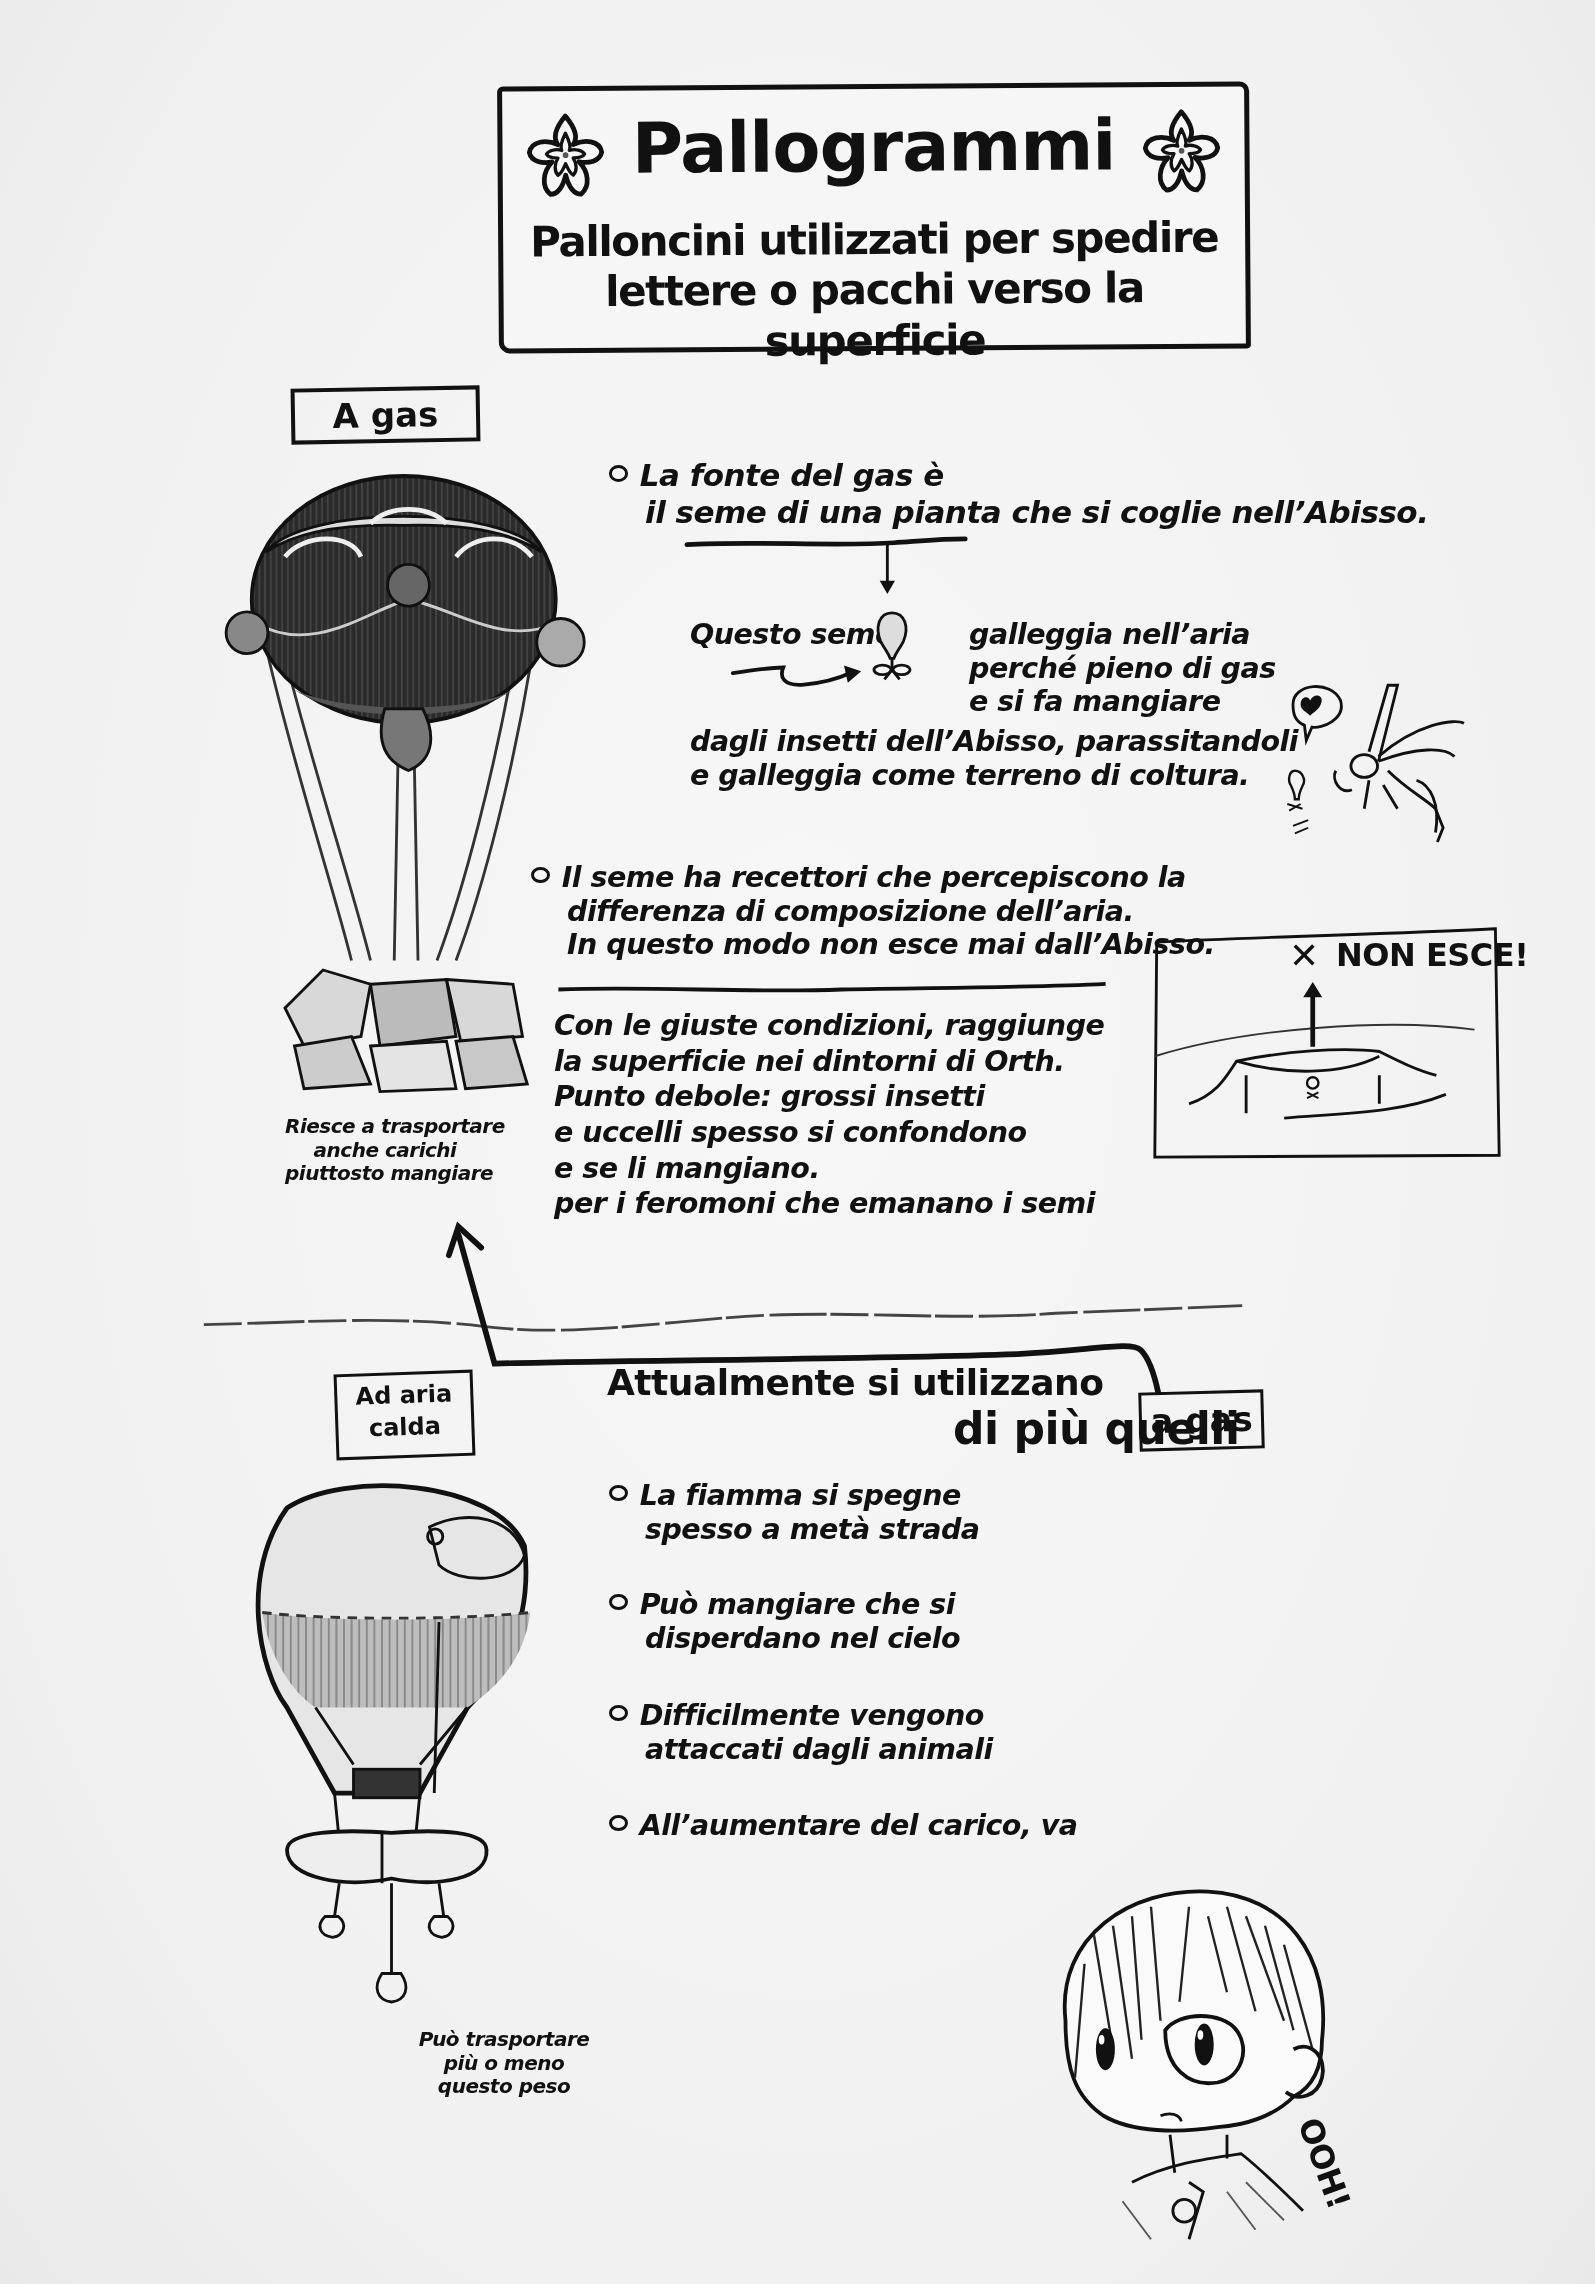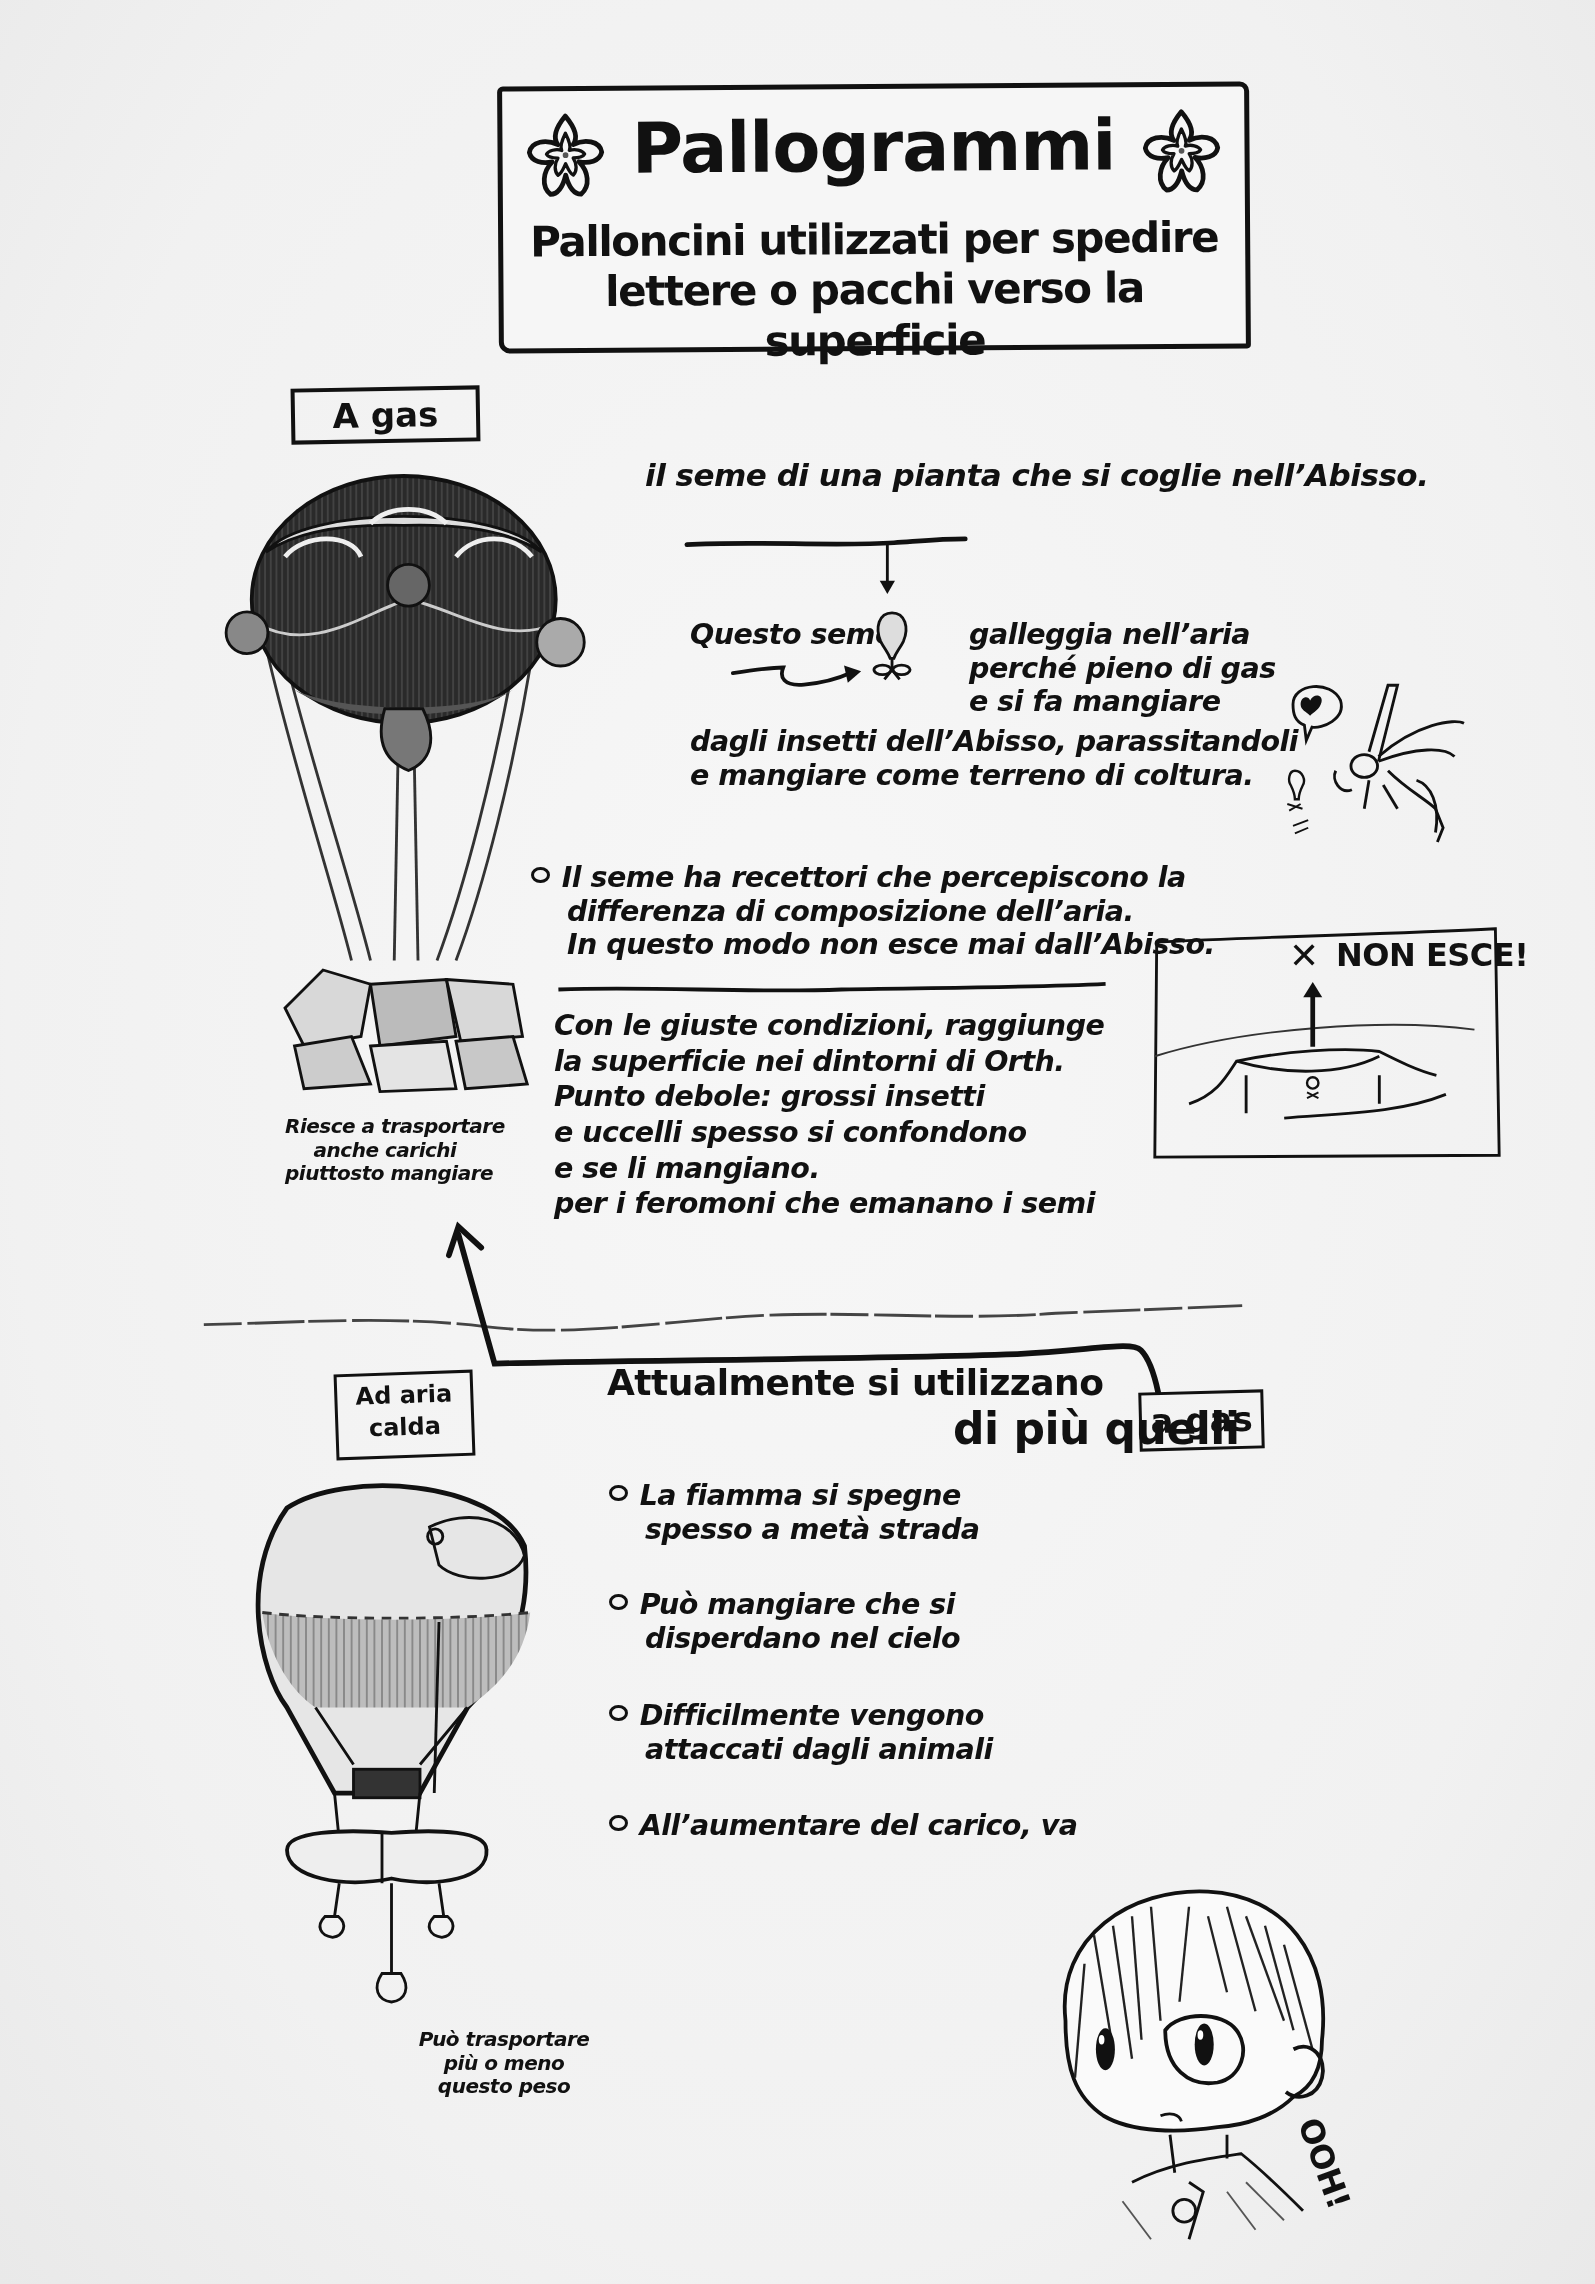--- a/index.html
+++ b/index.html
@@ -132,20 +132,21 @@
   </g>
 </svg>
 
 <div class="hand text-sm center" style="left:285px; top:1115px; width:200px;">
   <div>Riesce a trasportare</div>
   <div>anche carichi</div>
   <div>piuttosto mangiare</div>
 </div>
 
 <div class="hand text-lg" style="left:609px; top:457px;">
+  <div><span class="bullet"></span><span>La fonte del gas è</span></div>
   <div style="padding-left:36px;">il seme di una pianta che si coglie nell’Abisso.</div>
 </div>
 <svg style="left:685px; top:533px; width:285px; height:67px;" viewBox="0 0 300 70">
   <path d="M2 12 C70 8 160 14 220 10 C250 8 270 6 295 6" fill="none" stroke="#111" stroke-width="5" stroke-linecap="round"></path>
   <path d="M213 12 L213 58" stroke="#111" stroke-width="3"></path>
   <path d="M205 50 L213 64 L221 50 Z" fill="#111"></path>
 </svg>
 
 <div class="hand text-md" style="left:690px; top:618px;">
   <span>Questo seme</span>
@@ -163,21 +164,21 @@
     <path d="M14 74 L22 64 L30 74"></path>
   </g>
 </svg>
 <div class="hand text-md" style="left:969px; top:618px;">
   <div>galleggia nell’aria</div>
   <div>perché pieno di gas</div>
   <div>e si fa mangiare</div>
 </div>
 <div class="hand text-md" style="left:690px; top:725px;">
   <div>dagli insetti dell’Abisso, parassitandoli</div>
-  <div>e mangiare come terreno di coltura.</div>
+  <div>e galleggia come terreno di coltura.</div>
 </div>
 
 <svg style="left:1274px; top:666px; width:209px; height:181px;" viewBox="0 0 220 190">
   <path d="M20 40 C20 18 60 14 70 36 C76 56 50 66 40 64 L34 78 L32 62 C22 58 20 50 20 40 Z" fill="none" stroke="#111" stroke-width="3"></path>
   <path d="M38 36 C42 28 52 30 50 38 C48 46 42 48 38 52 C34 48 28 46 28 40 C28 32 36 30 38 36 Z" fill="#111"></path>
   <g fill="none" stroke="#111" stroke-width="3">
     <path d="M100 90 L120 20 L130 20 L110 100"></path>
     <path d="M110 95 C150 60 190 55 200 60"></path>
     <path d="M110 100 C150 85 180 85 190 95"></path>
     <ellipse cx="95" cy="105" rx="14" ry="12"></ellipse>

